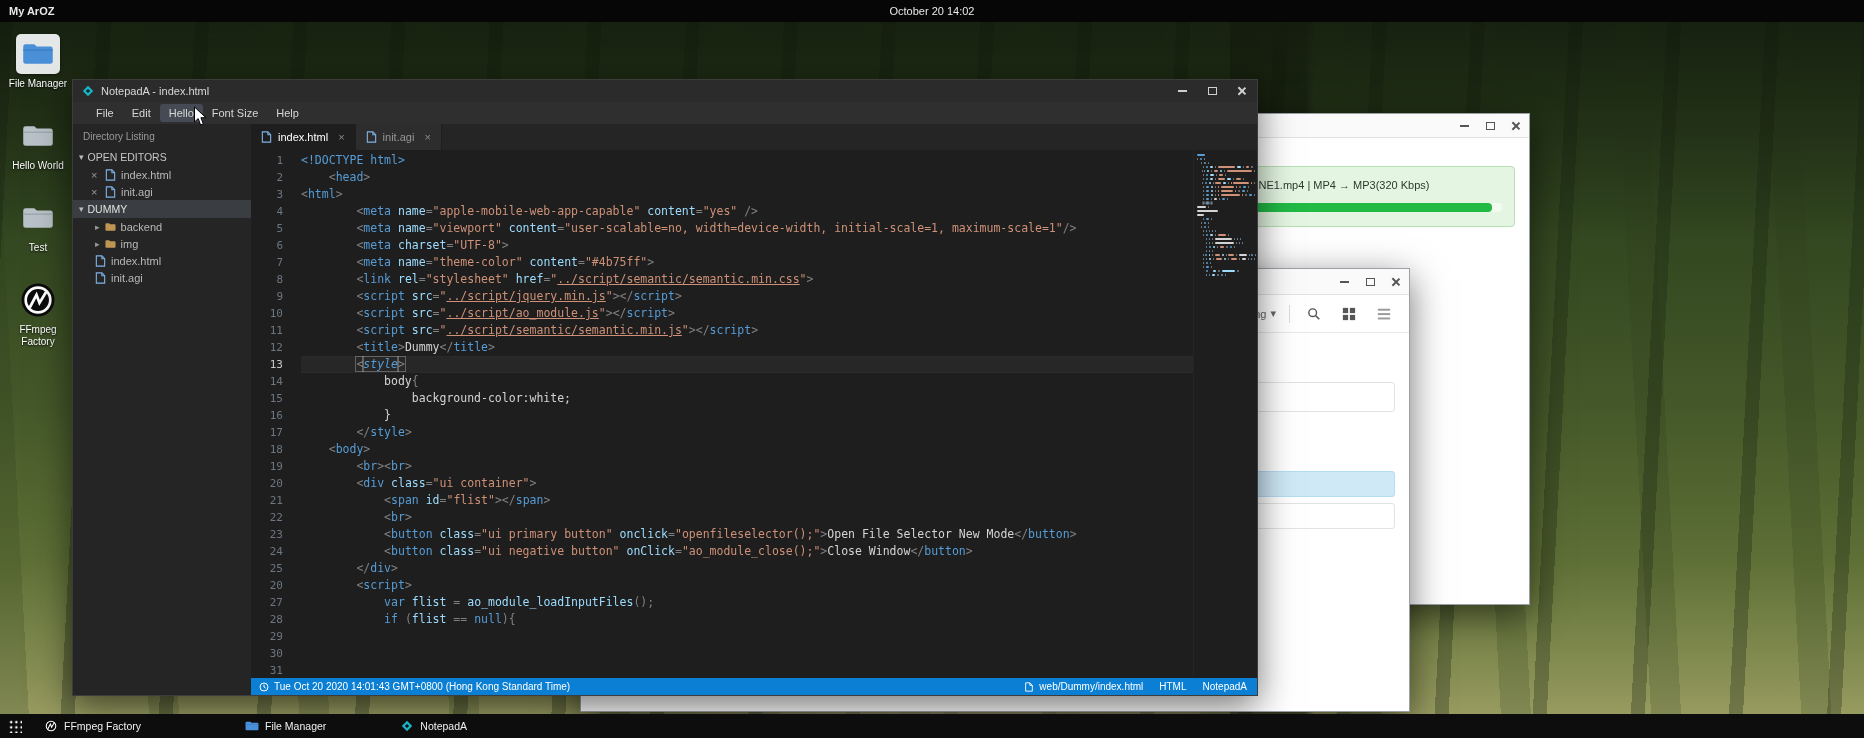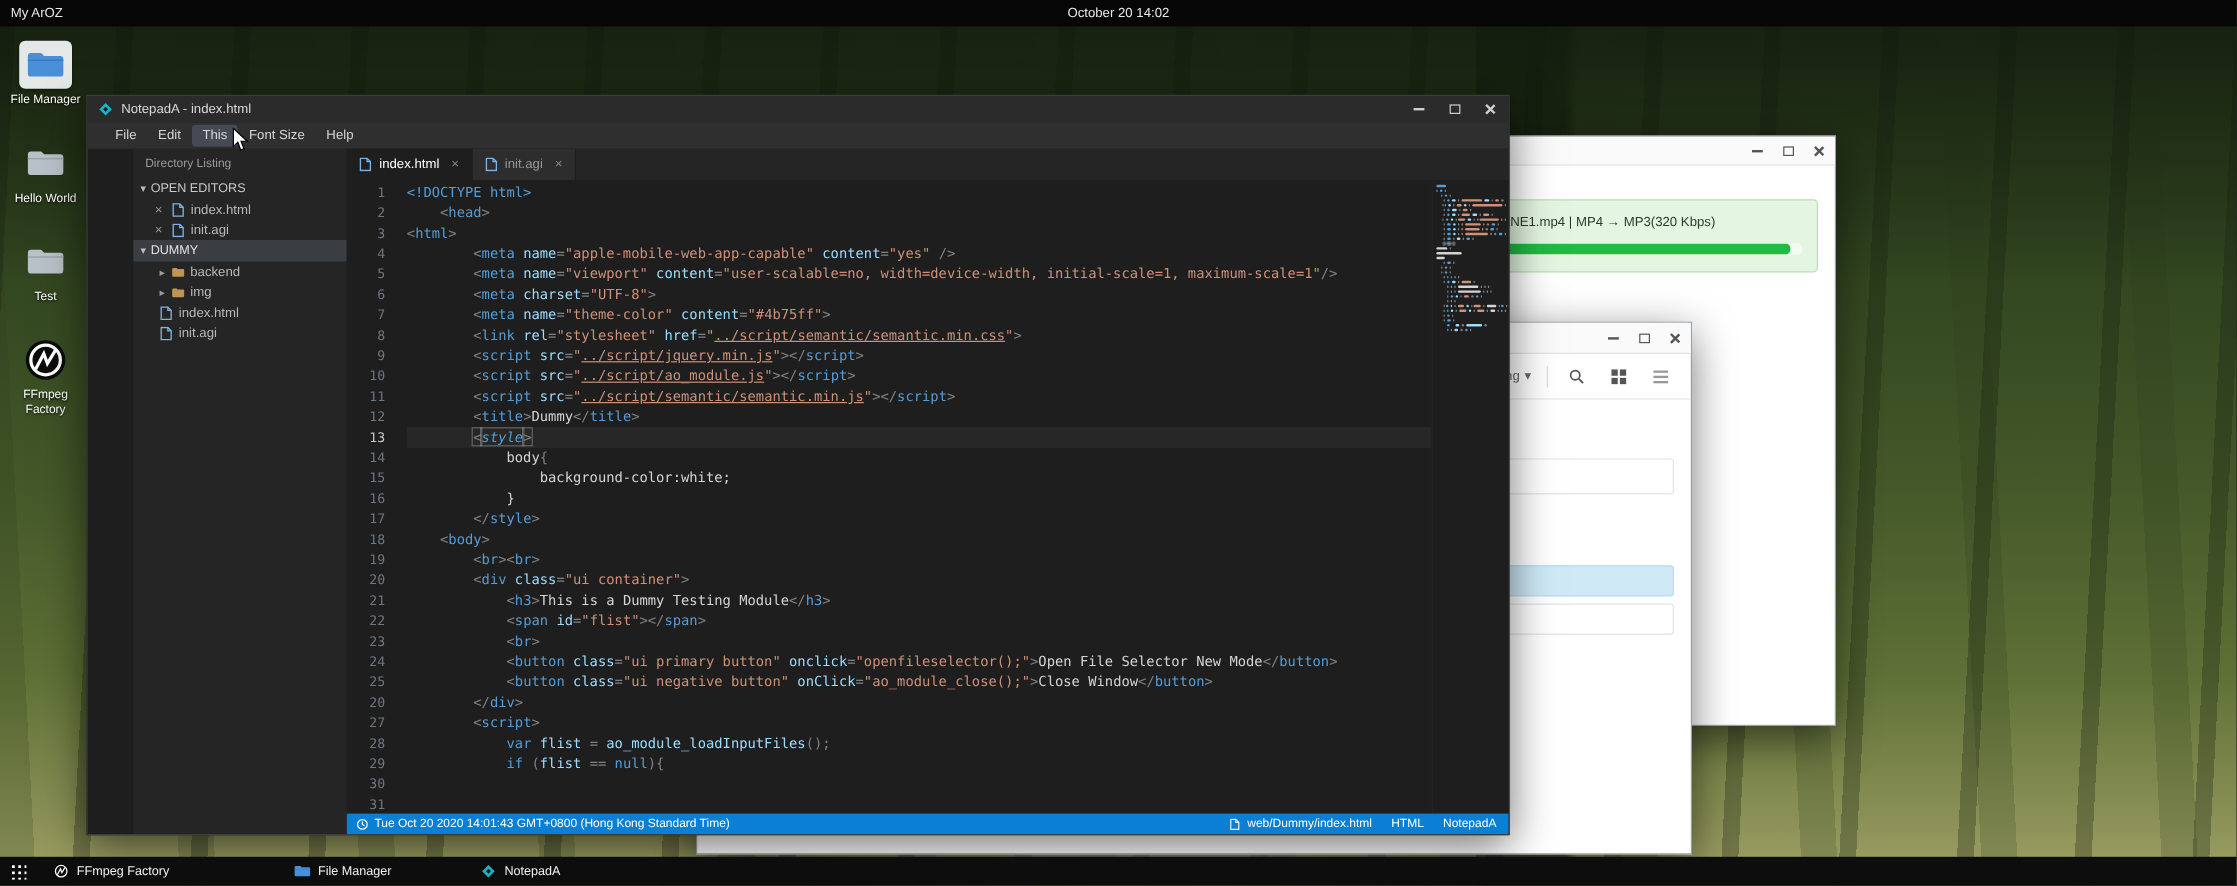--- a/index.html
+++ b/index.html
@@ -14,21 +14,21 @@
       linear-gradient(90deg, transparent 0 66%, rgba(18,26,12,.55) 66% 70%, transparent 70.5%),
       linear-gradient(180deg, rgba(8,14,6,.55), transparent 32%),
       repeating-linear-gradient(93deg, rgba(22,32,16,.30) 0px, rgba(22,32,16,.30) 14px, transparent 14px, transparent 98px),
       repeating-linear-gradient(87deg, rgba(42,58,26,.20) 0px, rgba(42,58,26,.20) 30px, transparent 30px, transparent 150px),
       linear-gradient(180deg, #243319 0%, #30441f 28%, #445829 55%, #5e7036 76%, #899055 92%, #a2a368 100%);
   }
 
   
   .topbar { position:absolute; top:0; left:0; right:0; height:22px; background:#060606; color:#e8e8e8;
     display:flex; align-items:center; font-size:11px; z-index:6; }
-  .topbar .brand { margin-left:9px; }
+  .topbar .brand { margin-left:9px;font-weight:bold; }
   .topbar .clock { position:absolute; left:0; right:0; text-align:center; pointer-events:none; }
 
   
   .dicons { position:absolute; left:4px; top:34px; width:68px; display:flex; flex-direction:column; gap:26px; z-index:1; }
   .dicon { display:flex; flex-direction:column; align-items:center; cursor:default; }
   .dicon-glyph { width:44px; height:40px; display:flex; align-items:center; justify-content:center; }
   .dicon.selected .dicon-glyph { background:rgba(245,248,250,.92); border-radius:5px; box-shadow:0 1px 3px rgba(0,0,0,.4); }
   .dicon-glyph svg { width:32px; height:28px; }
   .dicon.kind-ffmpeg .dicon-glyph svg { width:36px; height:36px; }
   .dicon-label { margin-top:4px; font-size:10px; line-height:12px; color:#fff; text-align:center; max-width:64px;
@@ -69,21 +69,21 @@
   .notepad { left:72px; top:79px; width:1186px; height:617px; z-index:4; background:#1e1e1e; border:1px solid #3c3c3c;
     display:flex; flex-direction:column; }
   .np-title { height:22px; background:#2b2b2b; display:flex; align-items:center; color:#d8d8d8; font-size:11px; }
   .np-title .app-icon { width:14px; height:14px; margin:0 6px 0 8px; }
   .np-title .app-icon svg { width:14px; height:14px; }
   .np-title .title-text { flex:1; }
   .np-title .ctl { color:#cfcfcf; width:30px; }
   .np-menubar { height:22px; background:#2f2f2f; display:flex; align-items:center; padding-left:14px; }
   .menu-item { color:#d6d6d6; font-size:11px; padding:3px 9px; border-radius:3px; cursor:pointer; }
   .menu-item.hover { background:#454a54; }
-  .np-main { flex:1; display:flex; min-height:0;padding-left:38px; }
+  .np-main { flex:1; display:flex; min-height:0; }
 
   .np-sidebar { width:178px; background:#252526; color:#bfbfbf; font-size:11px; overflow:hidden; }
   .exp-title { padding:7px 10px 6px 10px; font-size:10px; color:#9a9a9a; }
   .exp-section { display:flex; align-items:center; gap:4px; padding:3px 6px; color:#c7c7c7; font-size:10.5px; cursor:pointer; }
   .exp-section.hl { background:#3a3d41; color:#e0e0e0; }
   .exp-item { display:flex; align-items:center; gap:5px; padding:2.5px 6px 2.5px 18px; color:#b8b8b8; cursor:pointer; }
   .exp-item.sec-dummy { padding-left:22px; }
   .exp-item .xbtn { color:#9a9a9a; font-size:11px; width:9px; cursor:pointer; }
   .exp-item .chev2 { color:#9a9a9a; font-size:9px; }
   .mini-icon { width:11px; height:12px; display:inline-flex; }
@@ -268,21 +268,21 @@
       <span class="ctl">
           <span class="box"></span>
         </span>
       <span class="ctl">
           <span class="x"></span>
         </span>
     </div>
     <div class="np-menubar" id="menu-items">
         <div class="menu-item">File</div>
         <div class="menu-item">Edit</div>
-        <div class="menu-item hover">This</div>
+        <div class="menu-item hover">Hello</div>
         <div class="menu-item">Font Size</div>
         <div class="menu-item">Help</div>
       </div>
     <div class="np-main">
       <div class="np-sidebar">
         <div class="exp-title">Directory Listing</div>
         <div id="explorer-sections">
             <div class="exp-section">
               <span class="chev">▾</span>
               <span>OPEN EDITORS</span>
@@ -420,21 +420,20 @@
               <div class="cline"><span class="tok-x">        </span><span class="tok-p">&lt;</span><span class="tok-t">script</span><span class="tok-a"> src</span><span class="tok-p">=</span><span class="tok-s">"</span><span class="tok-l">../script/semantic/semantic.min.js</span><span class="tok-s">"</span><span class="tok-p">&gt;&lt;/</span><span class="tok-t">script</span><span class="tok-p">&gt;</span></div>
               <div class="cline"><span class="tok-x">        </span><span class="tok-p">&lt;</span><span class="tok-t">title</span><span class="tok-p">&gt;</span><span class="tok-x">Dummy</span><span class="tok-p">&lt;/</span><span class="tok-t">title</span><span class="tok-p">&gt;</span></div>
               <div class="cline cur"><span class="tok-x">        </span><span class="tok-pb">&lt;</span><span class="tok-tb">style</span><span class="tok-pb">&gt;</span></div>
               <div class="cline"><span class="tok-x">            body</span><span class="tok-p">{</span></div>
               <div class="cline"><span class="tok-x">                background-color:white;</span></div>
               <div class="cline"><span class="tok-x">            }</span></div>
               <div class="cline"><span class="tok-x">        </span><span class="tok-p">&lt;/</span><span class="tok-t">style</span><span class="tok-p">&gt;</span></div>
               <div class="cline"><span class="tok-x">    </span><span class="tok-p">&lt;</span><span class="tok-t">body</span><span class="tok-p">&gt;</span></div>
               <div class="cline"><span class="tok-x">        </span><span class="tok-p">&lt;</span><span class="tok-t">br</span><span class="tok-p">&gt;&lt;</span><span class="tok-t">br</span><span class="tok-p">&gt;</span></div>
               <div class="cline"><span class="tok-x">        </span><span class="tok-p">&lt;</span><span class="tok-t">div</span><span class="tok-a"> class</span><span class="tok-p">=</span><span class="tok-s">"ui container"</span><span class="tok-p">&gt;</span></div>
-              <div class="cline"><span class="tok-x">            </span><span class="tok-p">&lt;</span><span class="tok-t">h3</span><span class="tok-p">&gt;</span><span class="tok-x">This is a Dummy Testing Module</span><span class="tok-p">&lt;/</span><span class="tok-t">h3</span><span class="tok-p">&gt;</span></div>
               <div class="cline"><span class="tok-x">            </span><span class="tok-p">&lt;</span><span class="tok-t">span</span><span class="tok-a"> id</span><span class="tok-p">=</span><span class="tok-s">"flist"</span><span class="tok-p">&gt;&lt;/</span><span class="tok-t">span</span><span class="tok-p">&gt;</span></div>
               <div class="cline"><span class="tok-x">            </span><span class="tok-p">&lt;</span><span class="tok-t">br</span><span class="tok-p">&gt;</span></div>
               <div class="cline"><span class="tok-x">            </span><span class="tok-p">&lt;</span><span class="tok-t">button</span><span class="tok-a"> class</span><span class="tok-p">=</span><span class="tok-s">"ui primary button"</span><span class="tok-a"> onclick</span><span class="tok-p">=</span><span class="tok-s">"openfileselector();"</span><span class="tok-p">&gt;</span><span class="tok-x">Open File Selector New Mode</span><span class="tok-p">&lt;/</span><span class="tok-t">button</span><span class="tok-p">&gt;</span></div>
               <div class="cline"><span class="tok-x">            </span><span class="tok-p">&lt;</span><span class="tok-t">button</span><span class="tok-a"> class</span><span class="tok-p">=</span><span class="tok-s">"ui negative button"</span><span class="tok-a"> onClick</span><span class="tok-p">=</span><span class="tok-s">"ao_module_close();"</span><span class="tok-p">&gt;</span><span class="tok-x">Close Window</span><span class="tok-p">&lt;/</span><span class="tok-t">button</span><span class="tok-p">&gt;</span></div>
               <div class="cline"><span class="tok-x">        </span><span class="tok-p">&lt;/</span><span class="tok-t">div</span><span class="tok-p">&gt;</span></div>
               <div class="cline"><span class="tok-x">        </span><span class="tok-p">&lt;</span><span class="tok-t">script</span><span class="tok-p">&gt;</span></div>
               <div class="cline"><span class="tok-x">            </span><span class="tok-k">var</span><span class="tok-x"> </span><span class="tok-v">flist</span><span class="tok-p"> = </span><span class="tok-v">ao_module_loadInputFiles</span><span class="tok-p">();</span></div>
               <div class="cline"><span class="tok-x">            </span><span class="tok-k">if</span><span class="tok-p"> (</span><span class="tok-v">flist</span><span class="tok-p"> == </span><span class="tok-k">null</span><span class="tok-p">){</span></div>
             </div>
           <div class="minimap" id="minimap">

